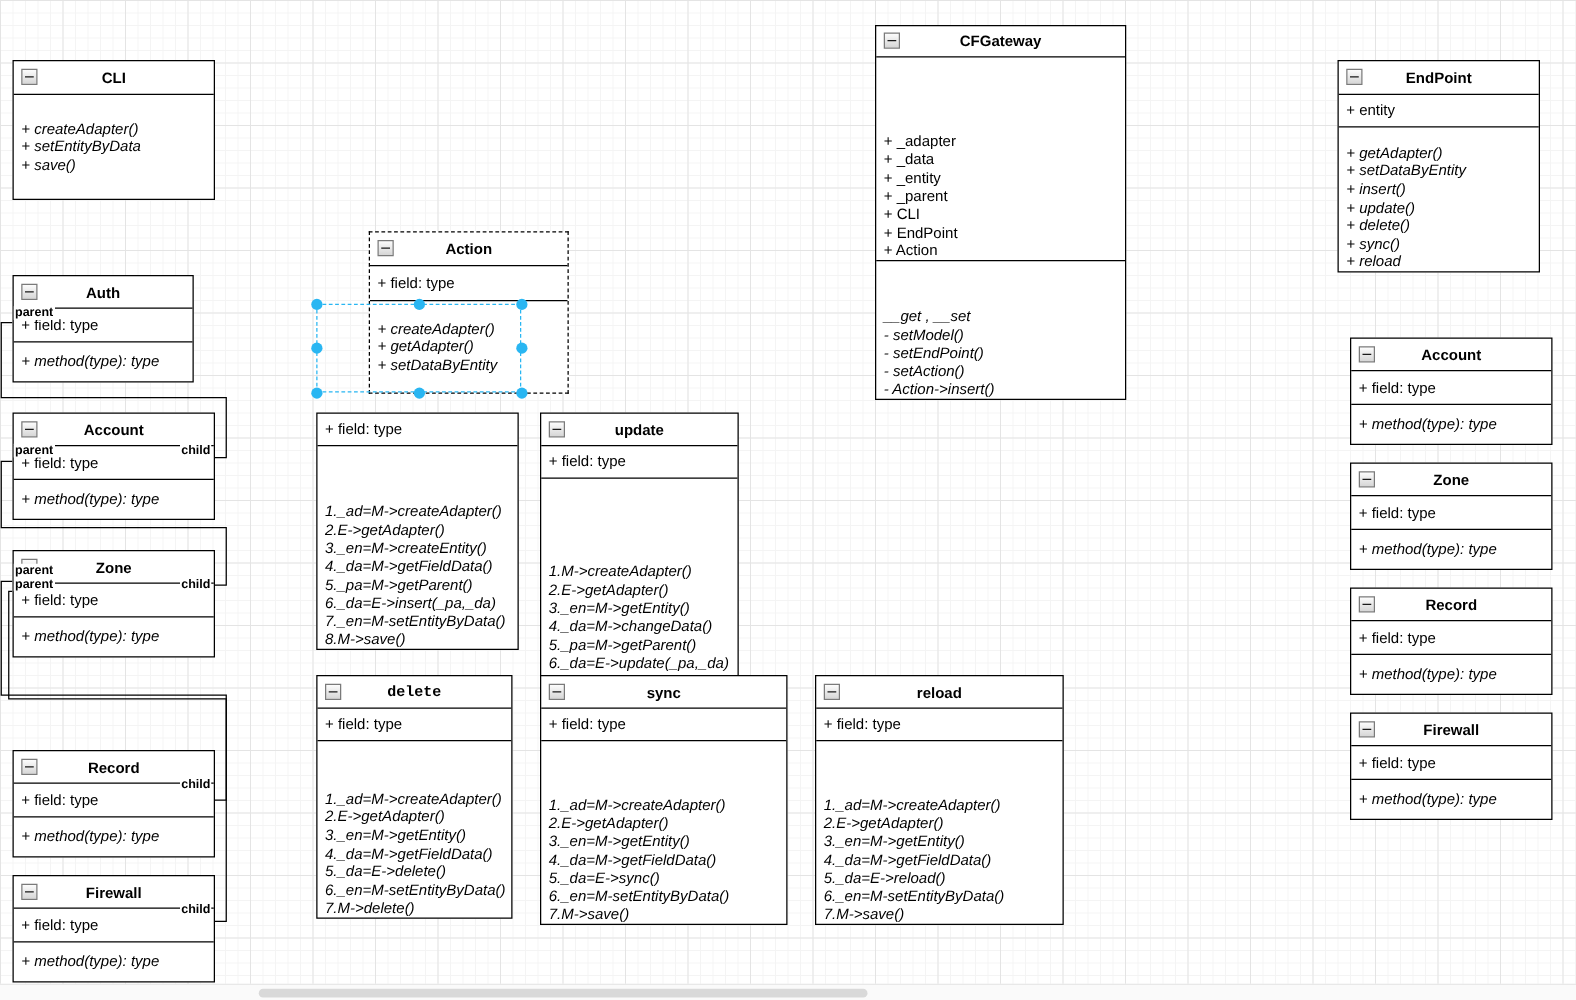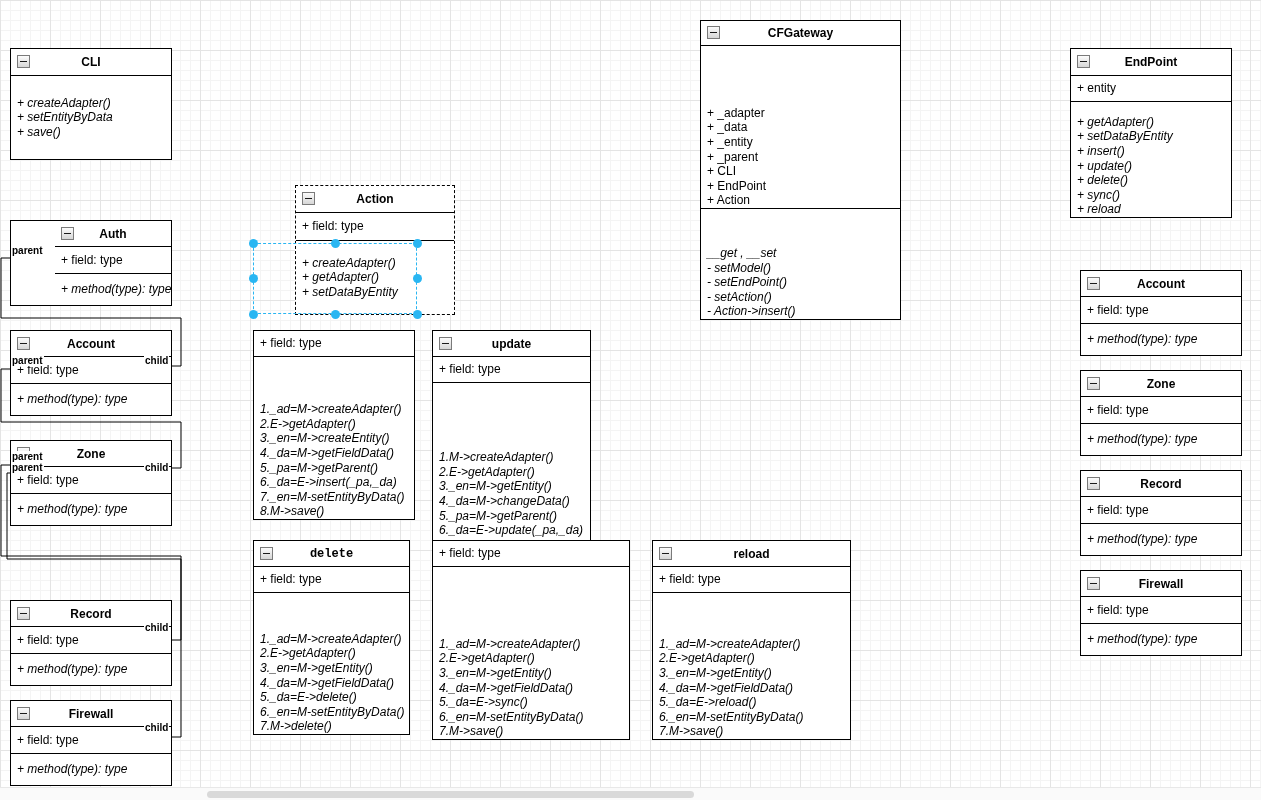--- a/index.html
+++ b/index.html
@@ -91,21 +91,21 @@
           <span class="collapse-minus"></span>
         </span>
         <span>CLI</span>
       </div>
       <div class="uml-comp uml-methods">
         <div class="uml-line">+ createAdapter()</div>
         <div class="uml-line">+ setEntityByData</div>
         <div class="uml-line">+ save()</div>
       </div>
     </div>
-    <div class="uml-class" style="left: 10px; top: 220px; width: 162px; height: 86px; padding-left: 44px;">
+    <div class="uml-class" style="left: 10px; top: 220px; width: 145px; height: 86px;">
       <div class="uml-title" style="height: 26px;">
         <span class="collapse-box">
           <span class="collapse-minus"></span>
         </span>
         <span>Auth</span>
       </div>
       <div class="uml-comp uml-fields" style="height: 27px;">
         <div class="uml-line">+ field: type</div>
       </div>
       <div class="uml-comp uml-methods">
@@ -234,20 +234,26 @@
         <div class="uml-line">1._ad=M-&gt;createAdapter()</div>
         <div class="uml-line">2.E-&gt;getAdapter()</div>
         <div class="uml-line">3._en=M-&gt;getEntity()</div>
         <div class="uml-line">4._da=M-&gt;getFieldData()</div>
         <div class="uml-line">5._da=E-&gt;delete()</div>
         <div class="uml-line">6._en=M-setEntityByData()</div>
         <div class="uml-line">7.M-&gt;delete()</div>
       </div>
     </div>
     <div class="uml-class" style="left: 432px; top: 540px; width: 198px; height: 200px;">
+      <div class="uml-title" style="height: 26px;">
+        <span class="collapse-box">
+          <span class="collapse-minus"></span>
+        </span>
+        <span>sync</span>
+      </div>
       <div class="uml-comp uml-fields" style="height: 26px;">
         <div class="uml-line">+ field: type</div>
       </div>
       <div class="uml-comp uml-methods top-align" style="padding-top: 14px;">
         <div class="uml-line">1._ad=M-&gt;createAdapter()</div>
         <div class="uml-line">2.E-&gt;getAdapter()</div>
         <div class="uml-line">3._en=M-&gt;getEntity()</div>
         <div class="uml-line">4._da=M-&gt;getFieldData()</div>
         <div class="uml-line">5._da=E-&gt;sync()</div>
         <div class="uml-line">6._en=M-setEntityByData()</div>

